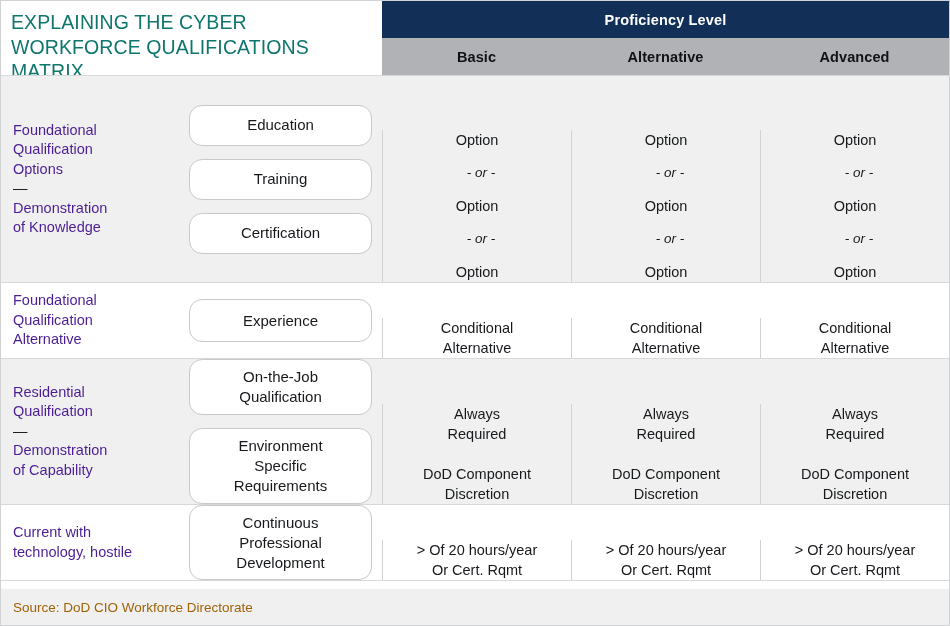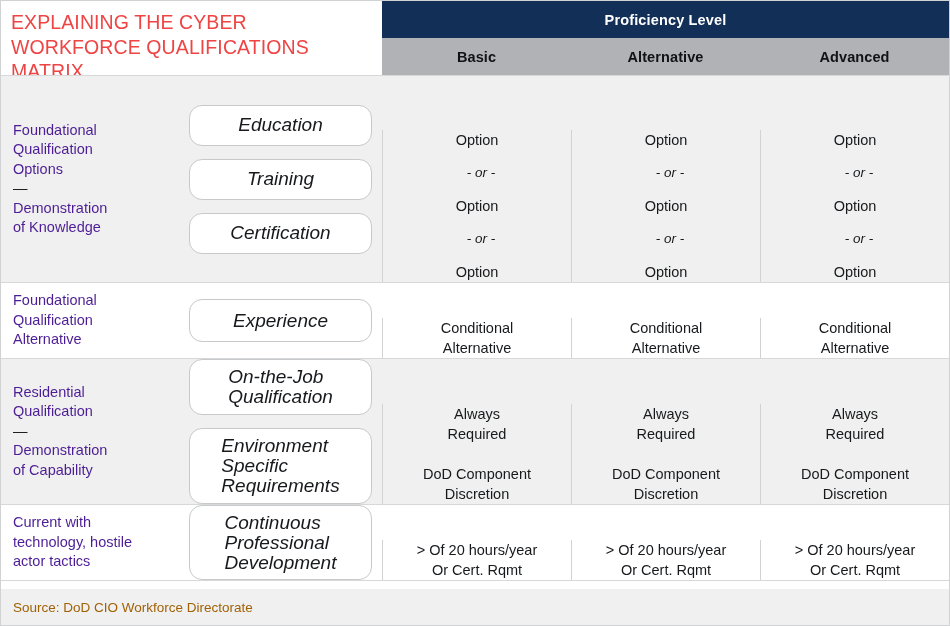--- a/index.html
+++ b/index.html
@@ -39,21 +39,21 @@
     box-sizing: border-box;
     padding: 9px 14px 0 10px;
     background: #ffffff;
     display: flex;
     align-items: flex-start;
   }
   .title-text {
     font-size: 19.5px;
     line-height: 24.5px;
     font-weight: 400;
-    color: #ef4444;
+    color: #0f766e;
     letter-spacing: 0.1px;
   }
   .prof-col {
     flex: 1 1 auto;
     display: flex;
     flex-direction: column;
   }
   .prof-title {
     height: 37px;
     background: #14315c;
@@ -137,25 +137,25 @@
   }
   .pill {
     width: 100%;
     box-sizing: border-box;
     background: #ffffff;
     border: 1px solid #c7c9cb;
     border-radius: 13px;
     display: flex;
     align-items: center;
     justify-content: center;
-    font-size: 19px;
+    text-align: center;
+    font-size: 15px;
     line-height: 20px;
     color: #17191c;
     padding: 7px 6px;
-    font-style: italic;
   }
   .row.r1 .pill { min-height: 41px; }
   .row.r2 .pill { min-height: 43px; }
   .row.r3 .pill { min-height: 39px; }
   .row.r4 .pill { min-height: 49px; }
 
   
   .data-wrap {
     flex: 1 1 auto;
     display: flex;
@@ -315,21 +315,20 @@
           <div class="seg">DoD Component
 Discretion</div>
         </div>
       </div>
     </div>
 
     <div class="row r4 shade-white">
       <div class="label-cell">
         <div class="label-line">Current with</div>
         <div class="label-line">technology, hostile</div>
-        <div class="label-line">actor tactics</div>
       </div>
       <div class="pill-cell">
         <div class="pill" style="white-space:pre-line">Continuous
 Professional
 Development</div>
       </div>
       <div class="data-wrap">
         <div class="data-cell">
           <div class="seg">&gt; Of 20 hours/year
 Or Cert. Rqmt</div>

